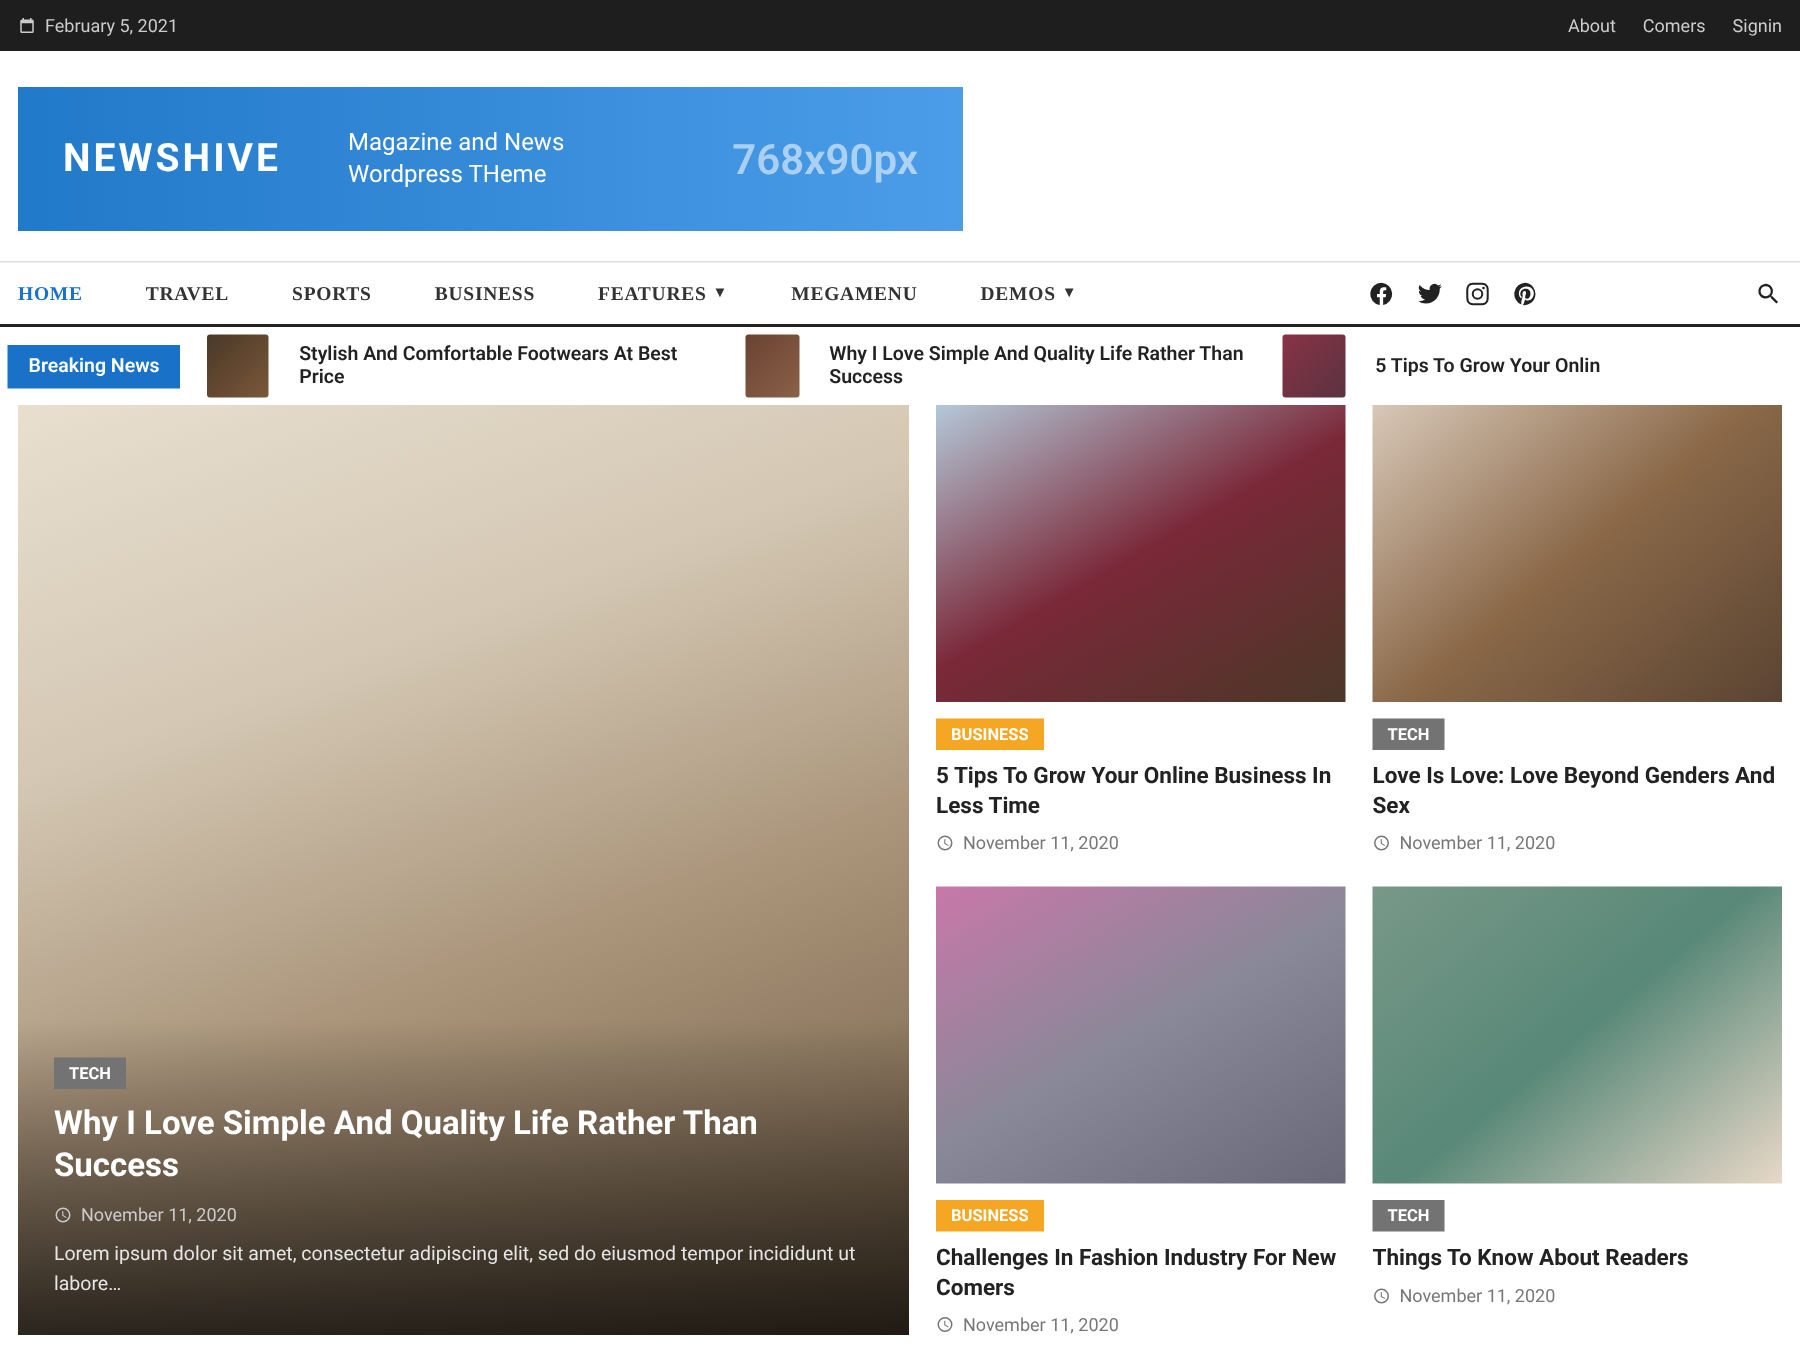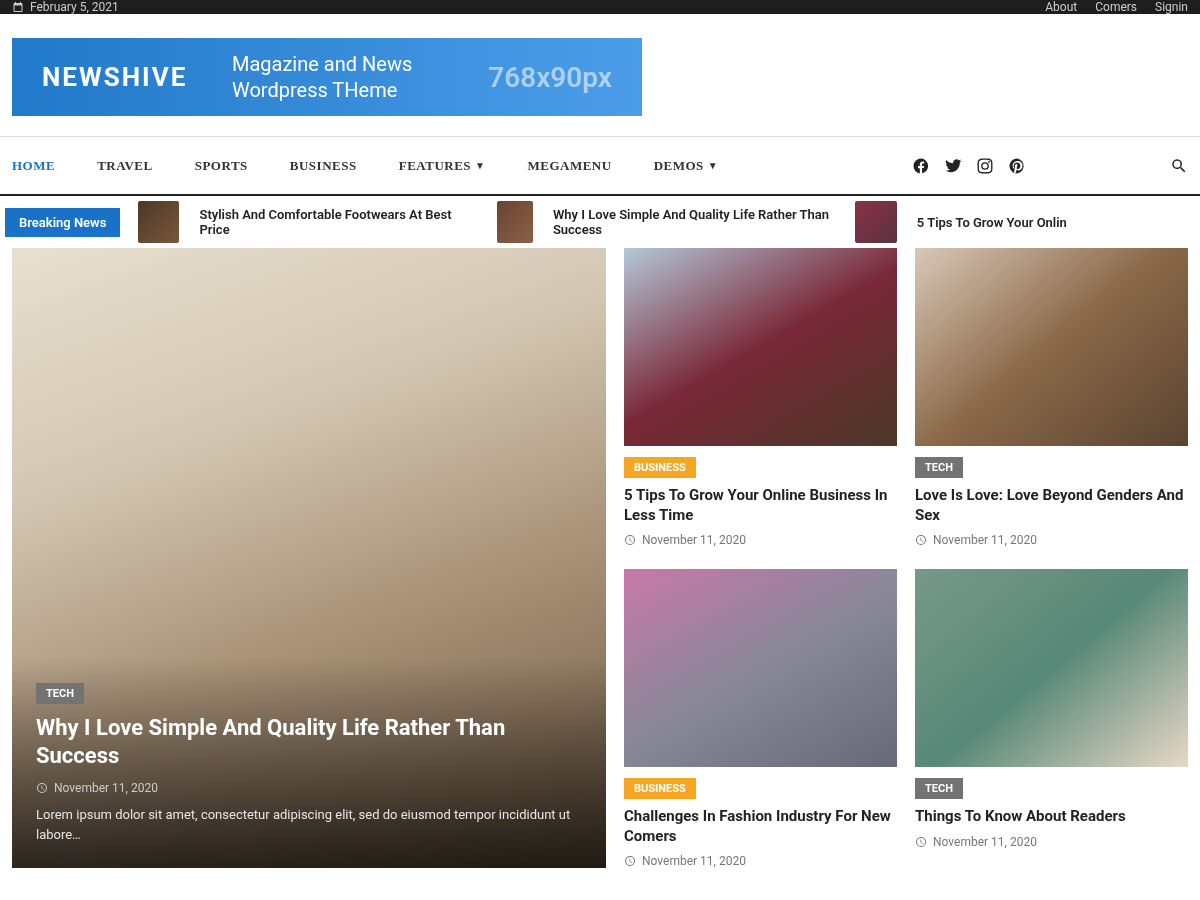--- a/index.html
+++ b/index.html
@@ -1,30 +1,30 @@
 <!DOCTYPE html>
 <html><head>
 <meta charset="utf-8">
 <style>
 *{margin:0;padding:0;box-sizing:border-box}
 body{font-family:-apple-system,BlinkMacSystemFont,"Segoe UI",Roboto,sans-serif;width:1200px;background:#fff}
-.topbar{background:#1e1e1e;height:14px;display:flex;align-items:center;justify-content:space-between;padding:0 12px;color:#ccc;font-size:12px}
+.topbar{background:#1e1e1e;height:34px;display:flex;align-items:center;justify-content:space-between;padding:0 12px;color:#ccc;font-size:12px}
 .topbar-left{display:flex;align-items:center;gap:6px}
 .topbar-right{display:flex;gap:18px}
 .topbar-right a{color:#ccc;text-decoration:none;font-size:12px}
 .header{display:flex;align-items:center;justify-content:space-between;padding:24px 12px 20px}
 .logo{font-size:34px;font-weight:700;letter-spacing:-1px}
 .logo .news{color:#1a72c8}
 .logo .hive{color:#222}
 .logo .dot{color:#1a72c8}
-.banner{width:630px;height:78px;background:linear-gradient(to right,#2179c9,#4b9de8);display:flex;align-items:center;padding:0 30px;color:#fff}
+.banner{width:630px;height:96px;background:linear-gradient(to right,#2179c9,#4b9de8);display:flex;align-items:center;padding:0 30px;color:#fff}
 .banner-title{font-size:26px;font-weight:700;letter-spacing:2px;flex:0 0 180px}
-.banner-sub{font-size:20px;line-height:1.3;flex:1;padding-left:10px}
+.banner-sub{font-size:16px;line-height:1.3;flex:1;padding-left:10px}
 .banner-dim{font-size:28px;color:rgba(255,255,255,0.55);font-weight:600}
-.navbar{border-top:1px solid #ddd;border-bottom:2px solid #222;padding:0 12px;display:flex;align-items:center;height:60px;justify-content:space-between}
+.navbar{border-top:1px solid #ddd;border-bottom:2px solid #222;padding:0 12px;display:flex;align-items:center;height:44px;justify-content:space-between}
 .nav-left{display:flex;gap:42px}
 .nav-item{font-size:13px;font-weight:700;color:#333;text-decoration:none;letter-spacing:0.5px;display:flex;align-items:center;gap:4px;font-family:Georgia,serif}
 .nav-item.active{color:#1a72c8}
 .nav-right{display:flex;align-items:center;gap:14px}
 .social-icon{width:18px;height:18px;fill:#222}
 .search-icon{margin-left:130px}
 .ticker{display:flex;align-items:center;padding:5px;gap:18px}
 .breaking{background:#1a72c8;color:#fff;padding:7px 14px;font-size:13px;font-weight:600}
 .ticker-item{display:flex;align-items:center;gap:20px;flex:1}
 .ticker-thumb{width:42px;height:42px;background:#888;border-radius:2px}

